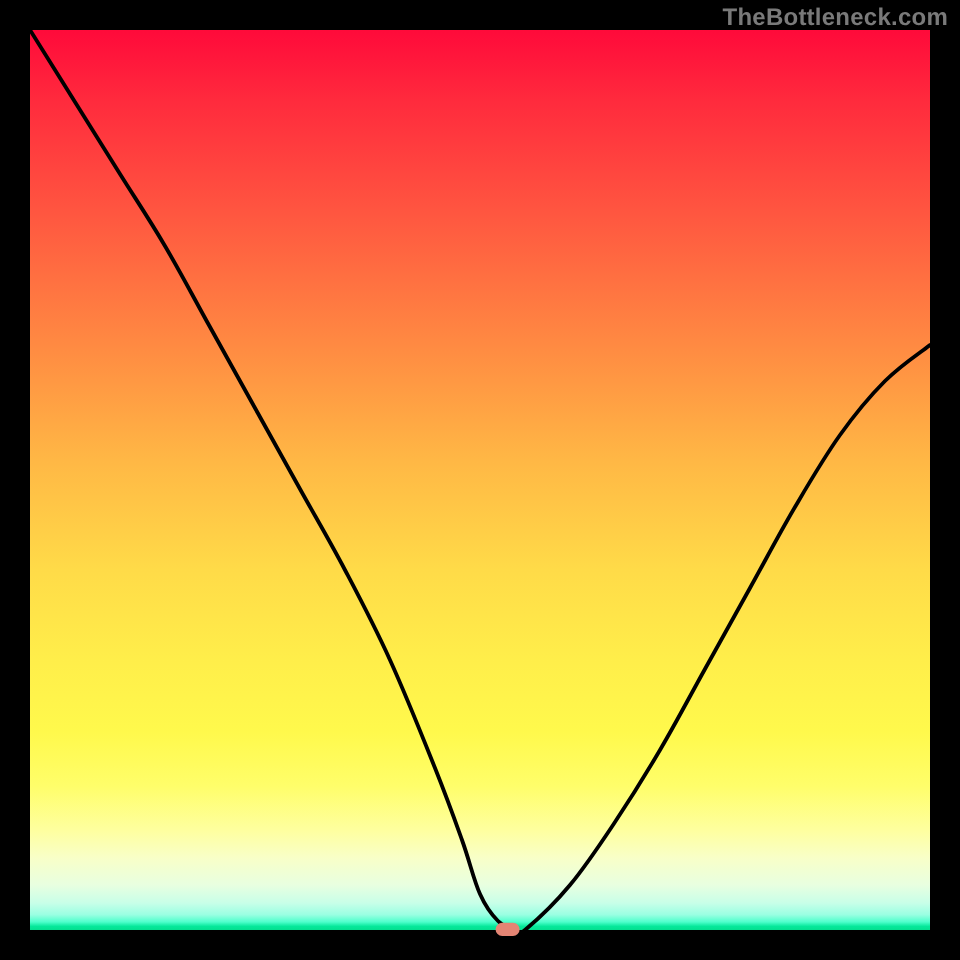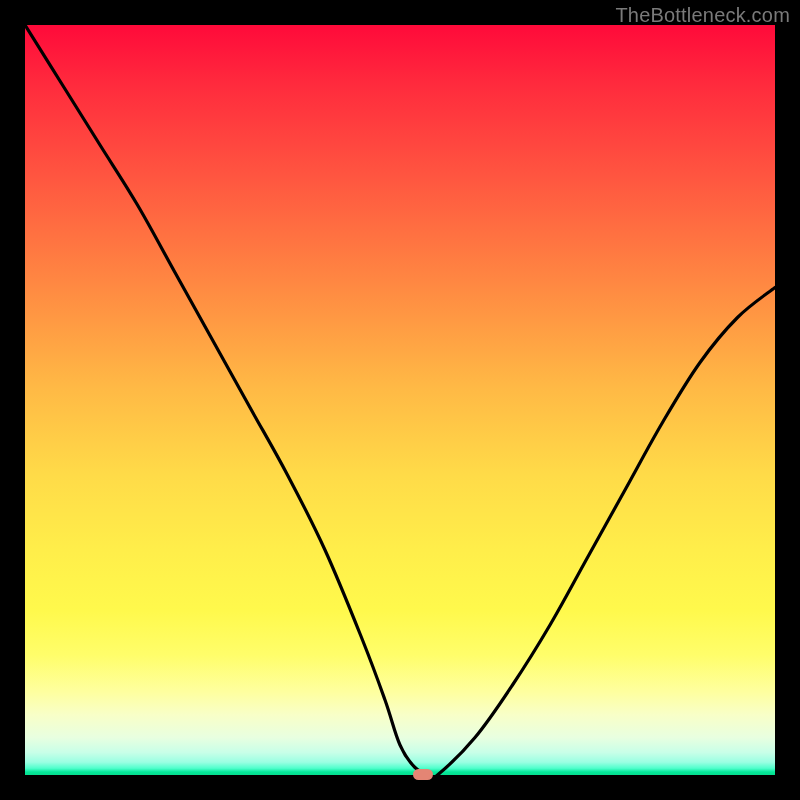--- a/index.html
+++ b/index.html
@@ -62,21 +62,21 @@
     height: 11px;
     background: #e48574;
     border-radius: 6px;
   }
   .watermark {
     position: absolute;
     top: 4px;
     right: 10px;
     font-family: Arial, Helvetica, sans-serif;
     font-size: 20px;
-    font-weight: 400;
+    font-weight: 700;
     color: #7a7a7a;
     letter-spacing: 0.2px;
   }
 </style>
 </head>
 <body>
 
 <div class="chart-container">
   <div class="plot-area">
     <div class="gradient-bg"></div>

